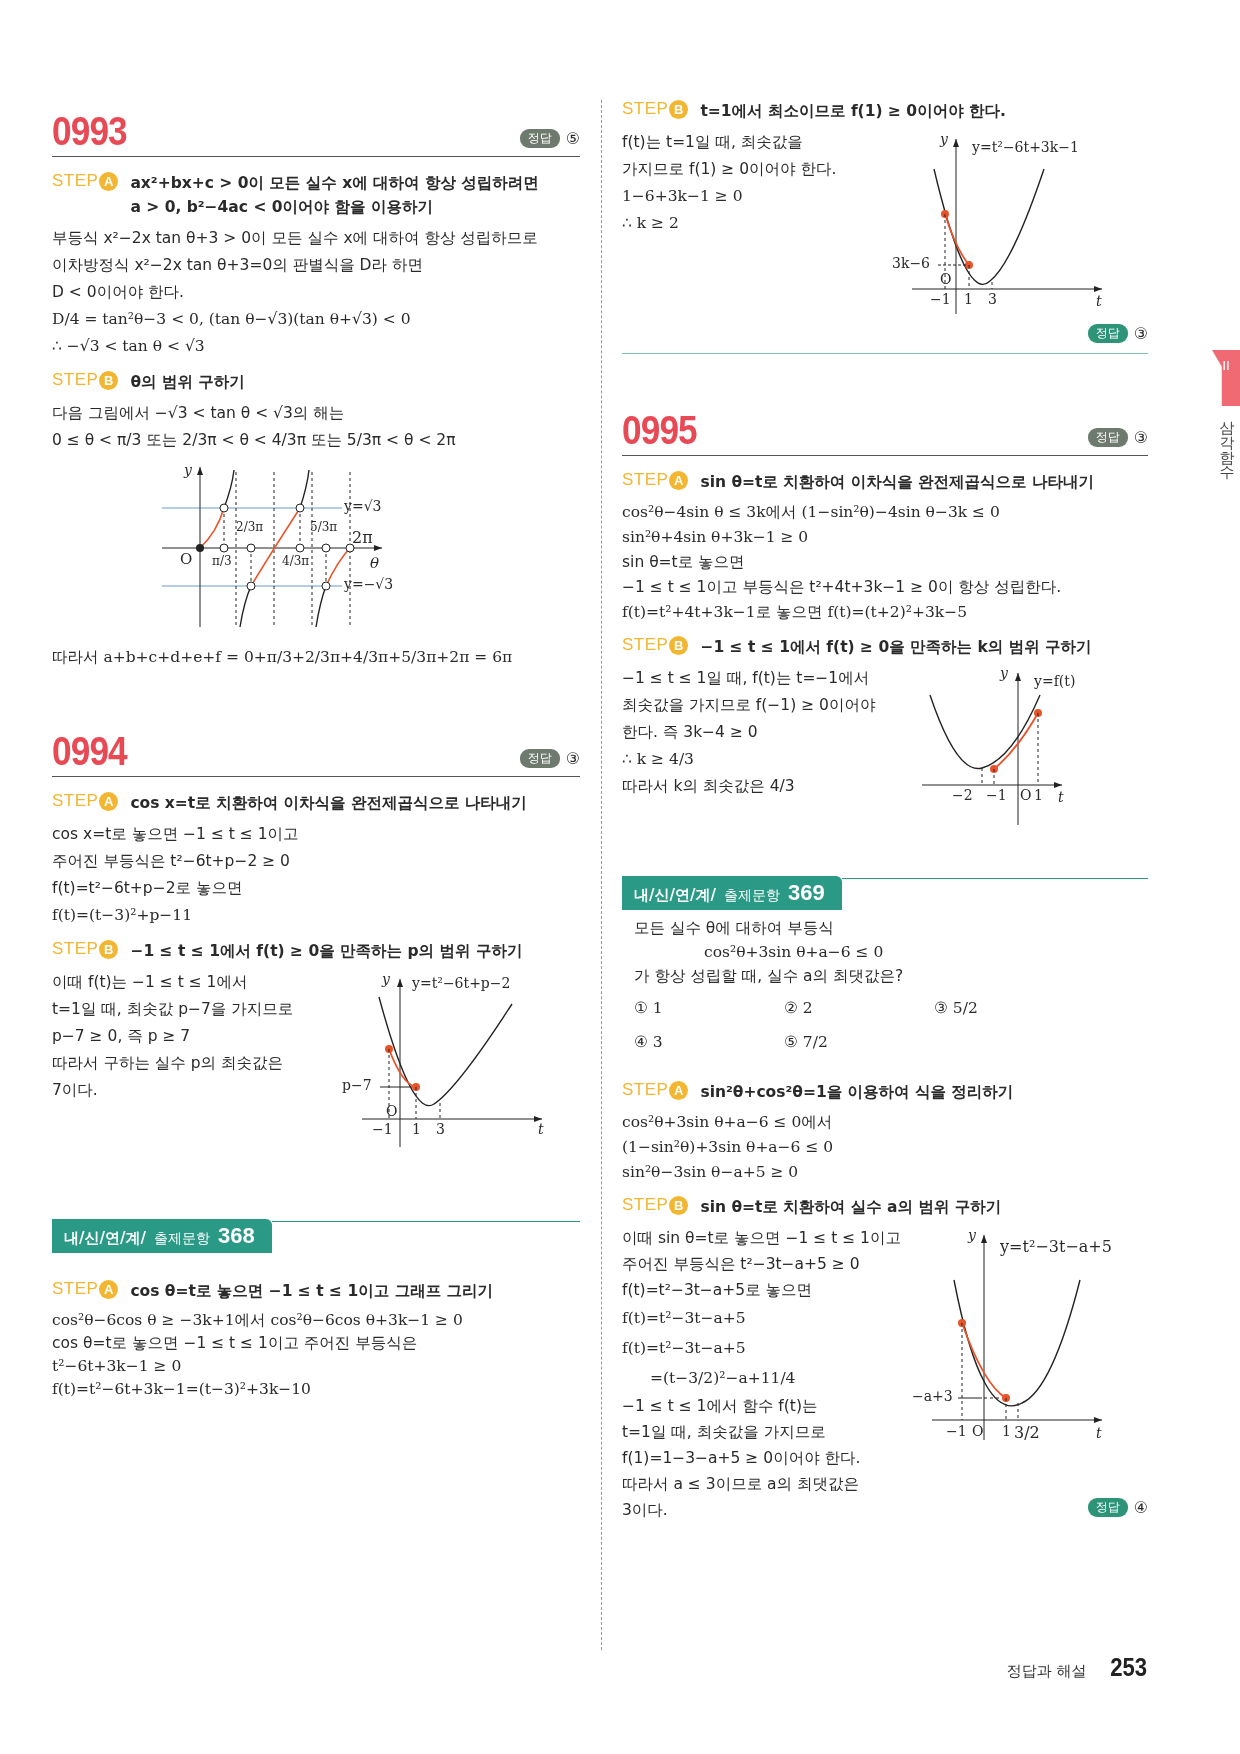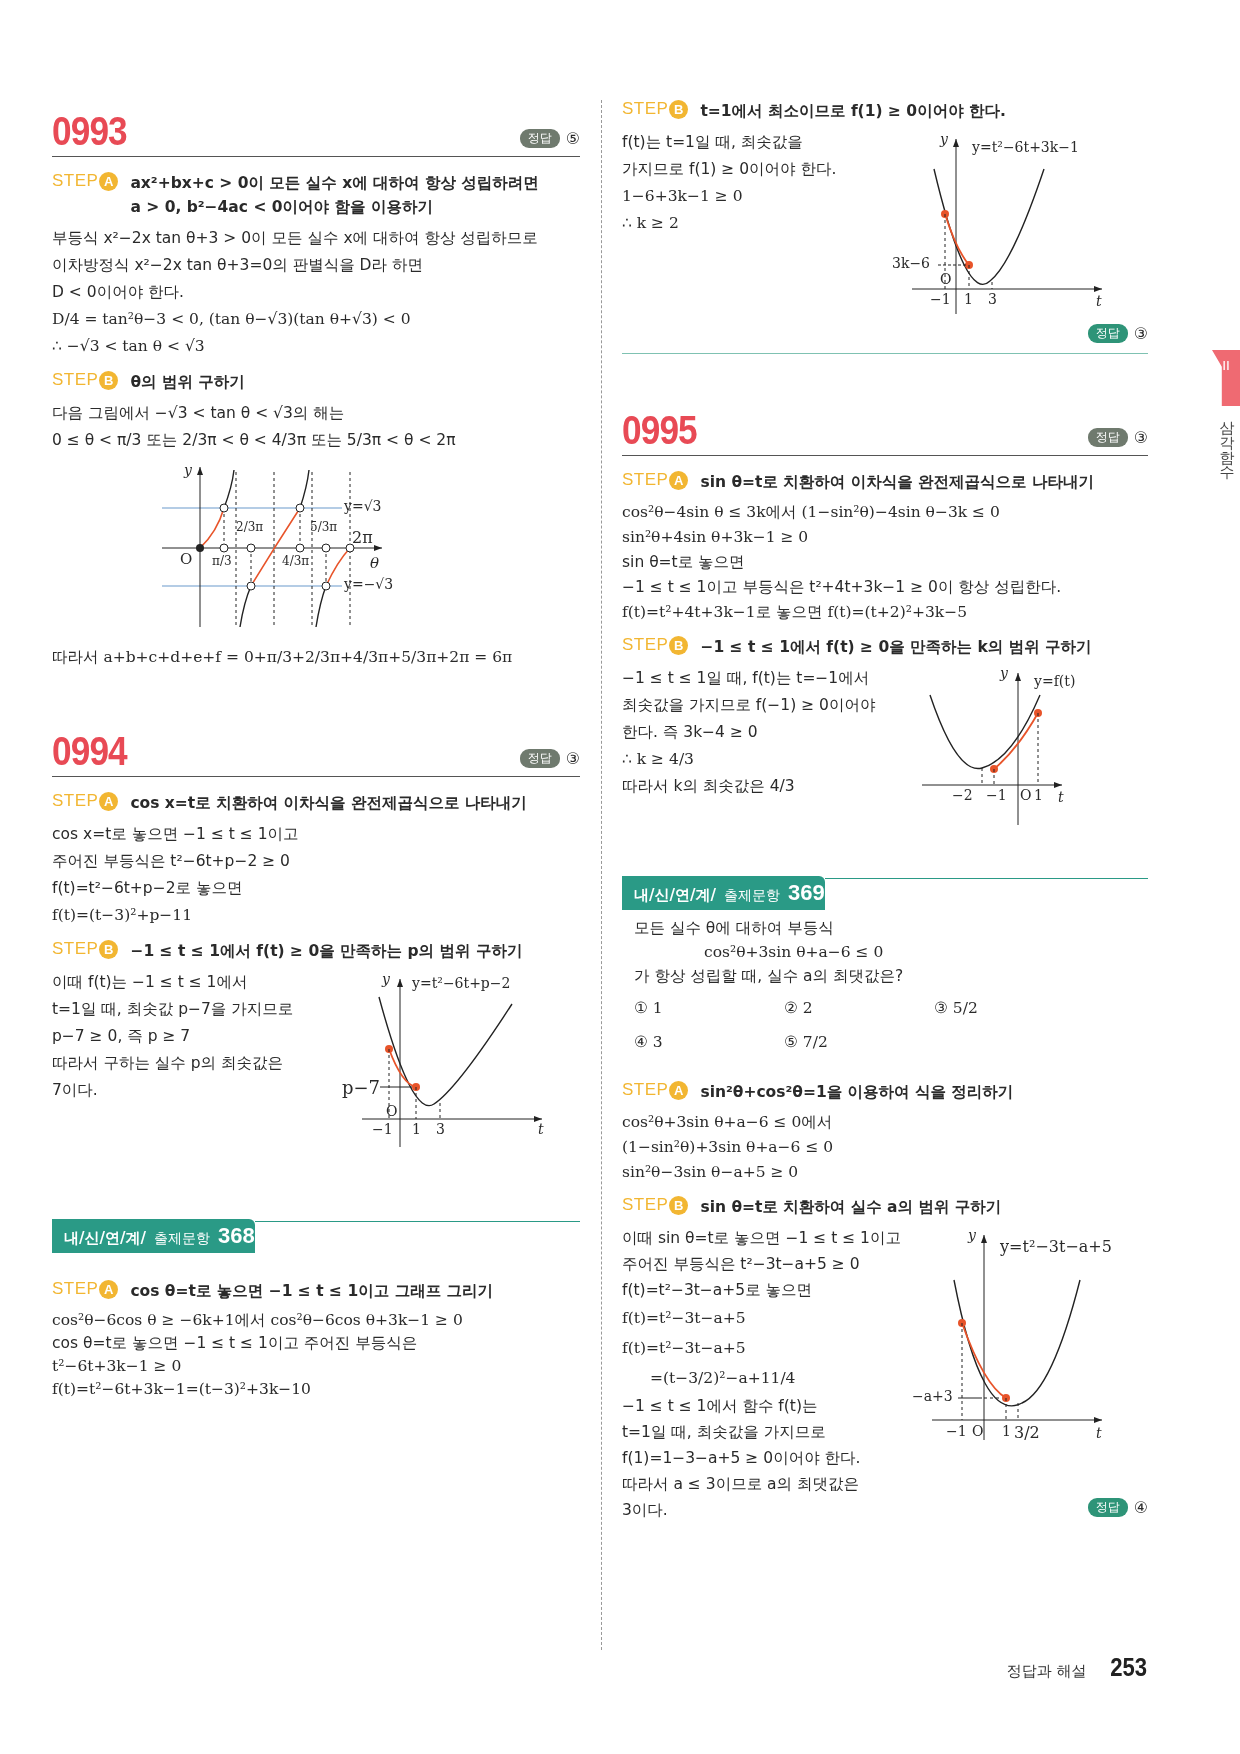--- a/index.html
+++ b/index.html
@@ -17,21 +17,21 @@
   .ans-badge.green { background: #2e9478; }
   .ans-val { font-size: 16px; }
   .step { display: flex; align-items: flex-start; margin: 10px 0 6px; }
   .step-label { color: #f2b632; font-family: "Liberation Sans", sans-serif; font-size: 17px; letter-spacing: 0.5px; white-space: nowrap; display: flex; align-items: center; }
   .step-circ { display: inline-block; width: 19px; height: 19px; border-radius: 50%; background: #f2b632; color: #fff; font-weight: bold; font-size: 13px; text-align: center; line-height: 19px; margin-left: 1px; }
   .step-title { font-weight: bold; font-size: 15.5px; margin-left: 12px; line-height: 24px; }
   .line { font-size: 15.5px; line-height: 27px; white-space: nowrap; }
   .graph { position: absolute; }
   .naesin { position: relative; margin-top: 10px; }
   .naesin-bar { display: flex; align-items: center; }
-  .naesin-tab { background: #2a9a86; color: #fff; padding: 4px 0 4px 12px; border-radius: 0 6px 0 0; font-size: 15px; font-weight: bold; display: flex; align-items: baseline; gap: 8px; }
+  .naesin-tab { background: #2a9a86; color: #fff; padding: 4px 17px 4px 12px; border-radius: 0 6px 0 0; font-size: 15px; font-weight: bold; display: flex; align-items: baseline; gap: 8px; }
   .naesin-tab .num { font-size: 22px; font-family: "Liberation Sans", sans-serif; }
   .naesin-tab .sub { font-weight: normal; font-size: 14px; }
   .naesin-rule { flex: 1; border-top: 1.5px solid #2a9a86; align-self: flex-start; margin-top: 2px; }
   .q-body { padding: 6px 12px; font-size: 15.5px; line-height: 24px; }
   .choices { display: grid; grid-template-columns: 150px 150px 150px; row-gap: 4px; margin-top: 8px; }
   .green-sep { border-top: 1.5px solid #7fc2b2; margin-top: 14px; }
   .side-tab { position: absolute; right: 0; top: 350px; width: 28px; height: 56px; background: #ef6a72; color: #fff; font-size: 13px; text-align: center; padding-top: 8px; clip-path: polygon(0 0, 100% 0, 100% 100%, 35% 100%, 35% 30%); }
   .side-label { position: absolute; right: 4px; top: 410px; writing-mode: vertical-rl; font-size: 15px; color: #444; }
   .footer { position: absolute; right: 90px; top: 1652px; display: flex; align-items: baseline; gap: 20px; }
   .footer-label { font-size: 15px; color: #333; }
@@ -173,21 +173,21 @@
             <circle cx="74" cy="118" r="4" fill="#e8542a"></circle>
           <g stroke="#222" stroke-dasharray="3,3">
               <line x1="47" y1="80" x2="47" y2="150"></line>
               <line x1="74" y1="118" x2="74" y2="150"></line>
               <line x1="98" y1="134" x2="98" y2="150"></line>
             </g>
           <line x1="38" y1="118" x2="70" y2="118" stroke="#222"></line>
         </svg>
         <span class="math" style="position:absolute;left:40px;top:2px;font-style:italic;font-size:14px;">y</span>
         <span class="math" style="position:absolute;left:70px;top:6px;font-size:14px;">y=t²−6t+p−2</span>
-        <span class="math" style="position:absolute;left:0;top:108px;font-size:18px;">p−7</span>
+        <span class="math" style="position:absolute;left:0;top:108px;font-size:14px;">p−7</span>
         <span class="math" style="position:absolute;left:44px;top:134px;font-size:14px;">O</span>
         <span class="math" style="position:absolute;left:30px;top:152px;font-size:14px;">−1</span>
         <span class="math" style="position:absolute;left:70px;top:152px;font-size:14px;">1</span>
         <span class="math" style="position:absolute;left:94px;top:152px;font-size:14px;">3</span>
         <span class="math" style="position:absolute;left:196px;top:152px;font-style:italic;font-size:14px;">t</span>
       </div>
     </div>
   </section>
 
   <section class="naesin" style="margin-top:70px;">
@@ -199,21 +199,21 @@
       </div>
       <div class="naesin-rule"></div>
     </div>
     <div class="step" style="margin-top:26px;">
       <span class="step-label">
           <span>STEP</span>
           <span class="step-circ">A</span>
         </span>
       <div class="step-title">cos θ=t로 놓으면 −1 ≤ t ≤ 1이고 그래프 그리기</div>
     </div>
-    <div class="line math" style="line-height:23px;">cos²θ−6cos θ ≥ −6k+1에서 cos²θ−6cos θ+3k−1 ≥ 0</div>
+    <div class="line math" style="line-height:23px;">cos²θ−6cos θ ≥ −3k+1에서 cos²θ−6cos θ+3k−1 ≥ 0</div>
     <div class="line" style="line-height:23px;">cos θ=t로 놓으면 −1 ≤ t ≤ 1이고 주어진 부등식은</div>
     <div class="line math" style="line-height:23px;">t²−6t+3k−1 ≥ 0</div>
     <div class="line math" style="line-height:23px;">f(t)=t²−6t+3k−1=(t−3)²+3k−10</div>
   </section>
 </div>
 
 <div id="right" class="col">
 
   <section>
     <div class="step" style="margin-top:4px;">

